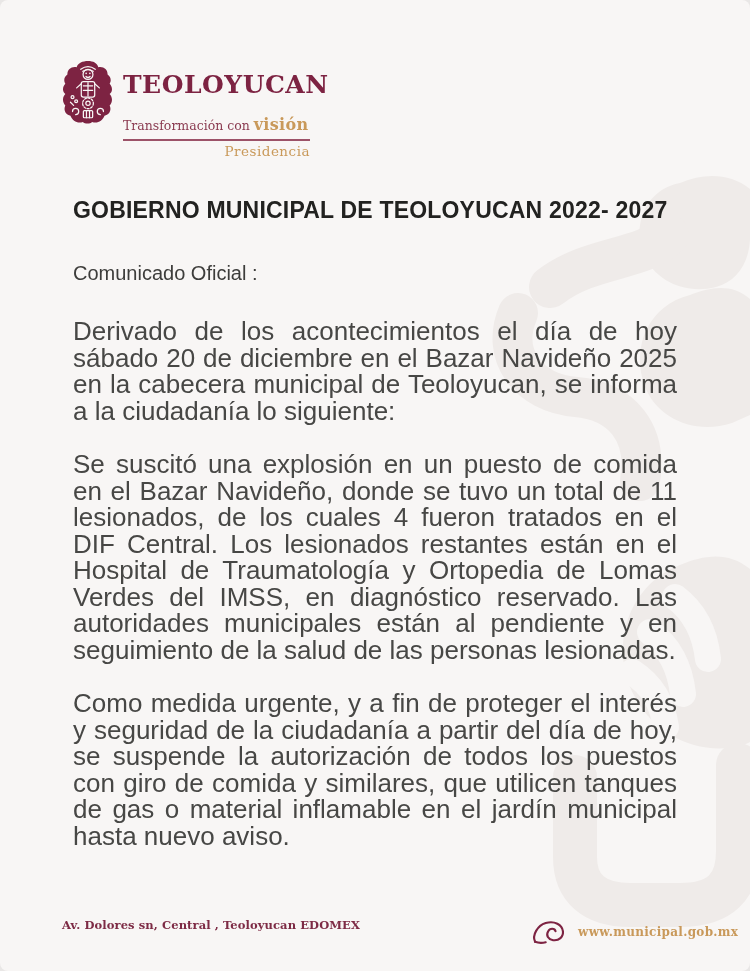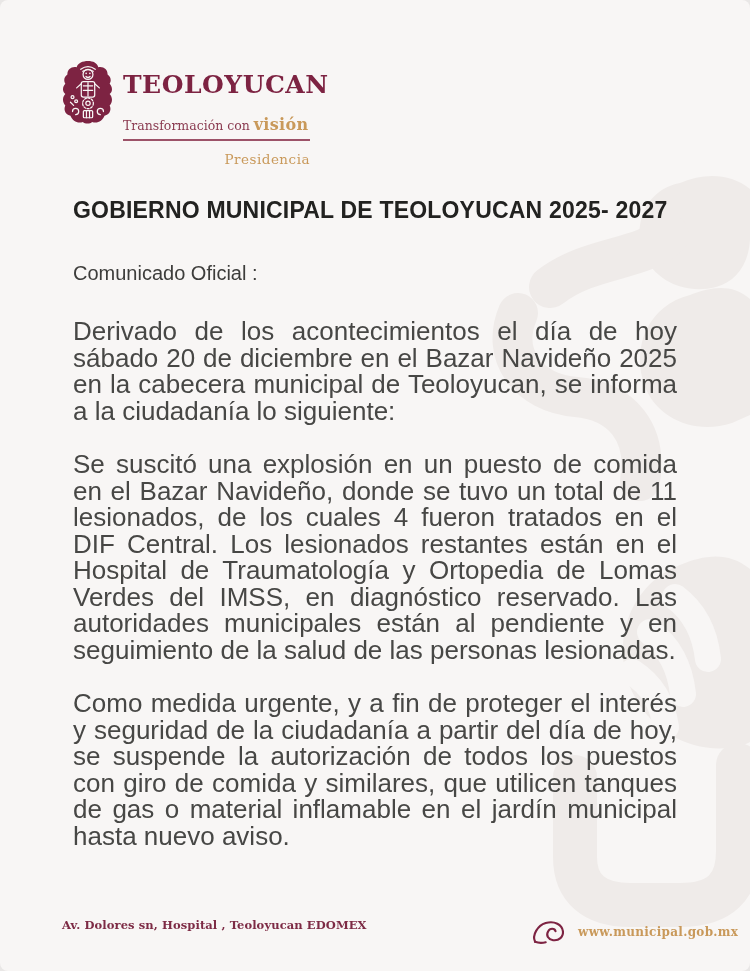--- a/index.html
+++ b/index.html
@@ -51,21 +51,21 @@
     letter-spacing: 0.3px;
   }
   .brand-rule {
     margin-top: 5px;
     width: 187px;
     height: 2px;
     background: #9c5268;
     border: none;
   }
   .brand-dept {
-    margin-top: 10px;
+    margin-top: 2px;
     width: 187px;
     text-align: right;
     font-family: "DejaVu Serif", serif;
     font-size: 13.5px;
     color: #c9995a;
     letter-spacing: 0.5px;
   }
 
   
   .letter { position: absolute; left: 73px; top: 196px; width: 604px; }
@@ -175,30 +175,30 @@
 
     <div class="brand-text">
       <div class="brand-title">TEOLOYUCAN</div>
       <div class="brand-tagline"><span>Transformación con </span><span class="vision">visión</span></div>
       <hr class="brand-rule">
       <div class="brand-dept">Presidencia</div>
     </div>
   </header>
 
   <main class="letter">
-    <h1 class="doc-heading">GOBIERNO MUNICIPAL DE TEOLOYUCAN 2025- 2027</h1>
+    <h1 class="doc-heading">GOBIERNO MUNICIPAL DE TEOLOYUCAN 2022- 2027</h1>
     <p class="salutation">Comunicado Oficial :</p>
     <p class="body-par">Derivado de los acontecimientos el día de hoy sábado 20 de diciembre en el Bazar Navideño 2025 en la cabecera municipal de Teoloyucan, se informa a la ciudadanía lo siguiente:</p>
     <p class="body-par">Se suscitó una explosión en un puesto de comida en el Bazar Navideño, donde se tuvo un total de 11 lesionados, de los cuales 4 fueron tratados en el DIF Central. Los lesionados restantes están en el Hospital de Traumatología y Ortopedia de Lomas Verdes del IMSS, en diagnóstico reservado. Las autoridades municipales están al pendiente y en seguimiento de la salud de las personas lesionadas.</p>
     <p class="body-par">Como medida urgente, y a fin de proteger el interés y seguridad de la ciudadanía a partir del día de hoy, se suspende la autorización de todos los puestos con giro de comida y similares, que utilicen tanques de gas o material inflamable en el jardín municipal hasta nuevo aviso.</p>
   </main>
 
   <footer>
     <div class="footer-address">
-      <div>Av. Dolores sn, Hospital , Teoloyucan EDOMEX</div>
+      <div>Av. Dolores sn, Central , Teoloyucan EDOMEX</div>
     </div>
 
     <div class="footer-web">
       <svg class="swirl" viewBox="0 0 44 32" xmlns="http://www.w3.org/2000/svg" aria-hidden="true">
         <g fill="none" stroke="#7d2342" stroke-width="2.6" stroke-linecap="round">
           <path d="M5 28 C 1 20 8 8 18 5 C 29 2 38 7 39 15 C 40 22 34 27 27 26 C 21 25 18 20 21 15 C 23 11 29 11 30 15"></path>
           <path d="M5 28 C 9 29.5 14 29.5 18 28.5"></path>
         </g>
       </svg>
       <a class="site" href="#">www.municipal.gob.mx</a>

